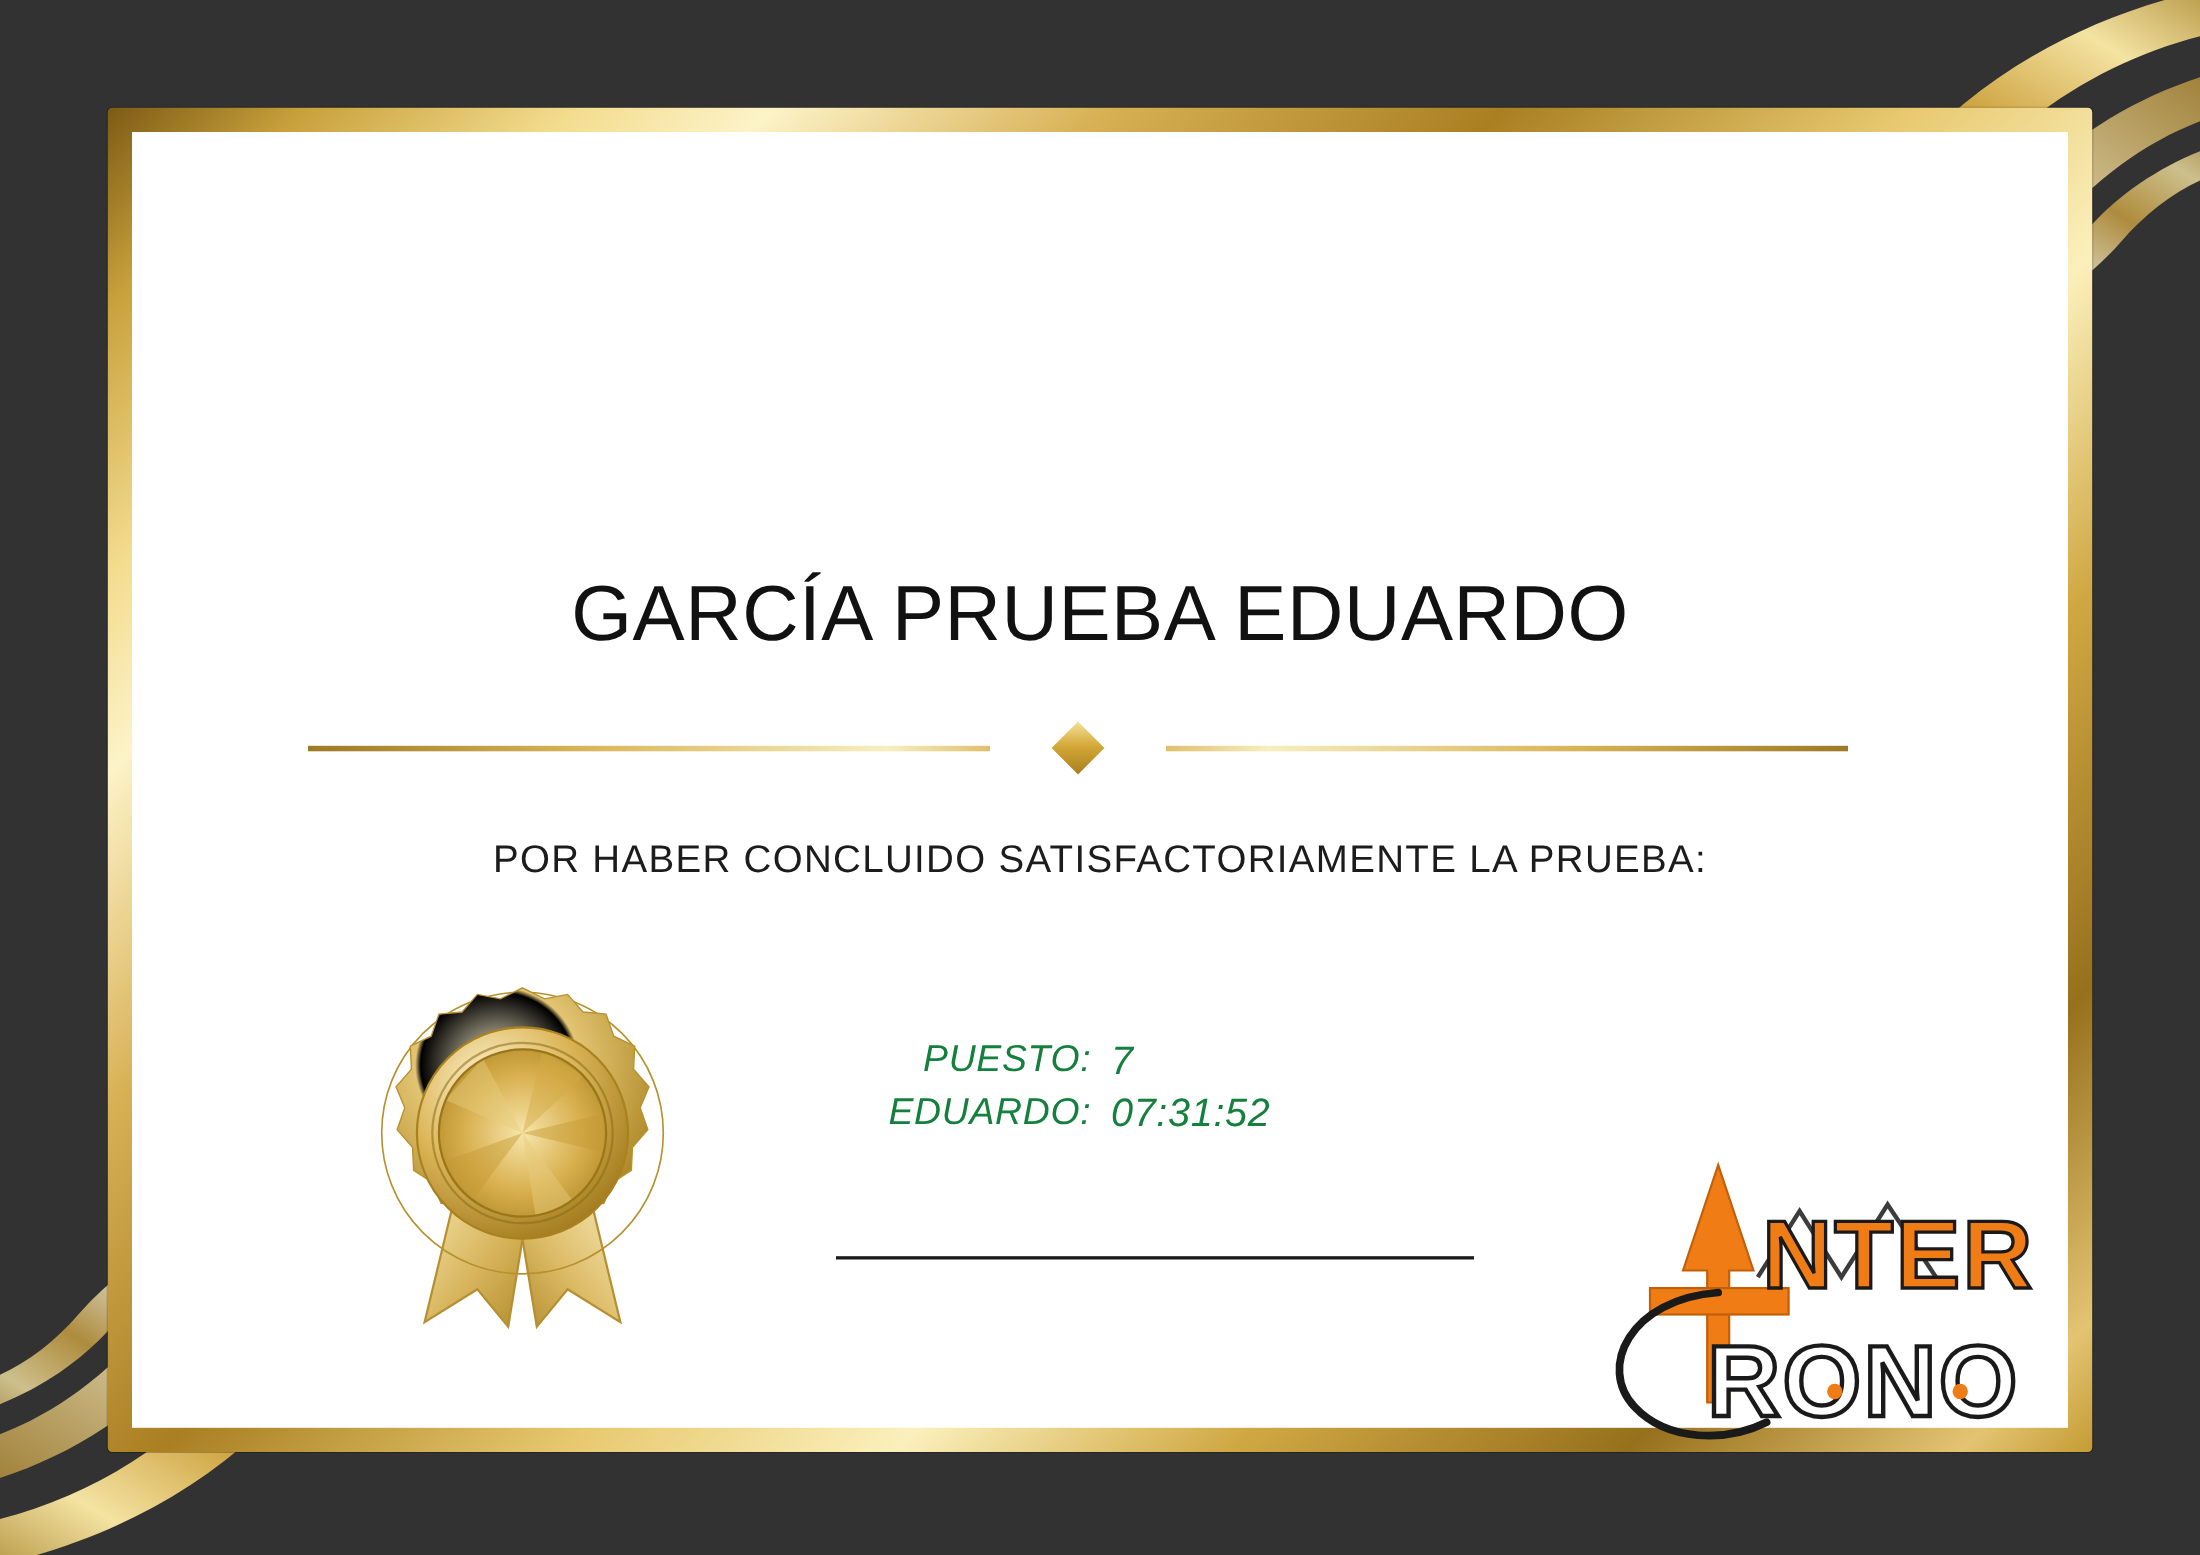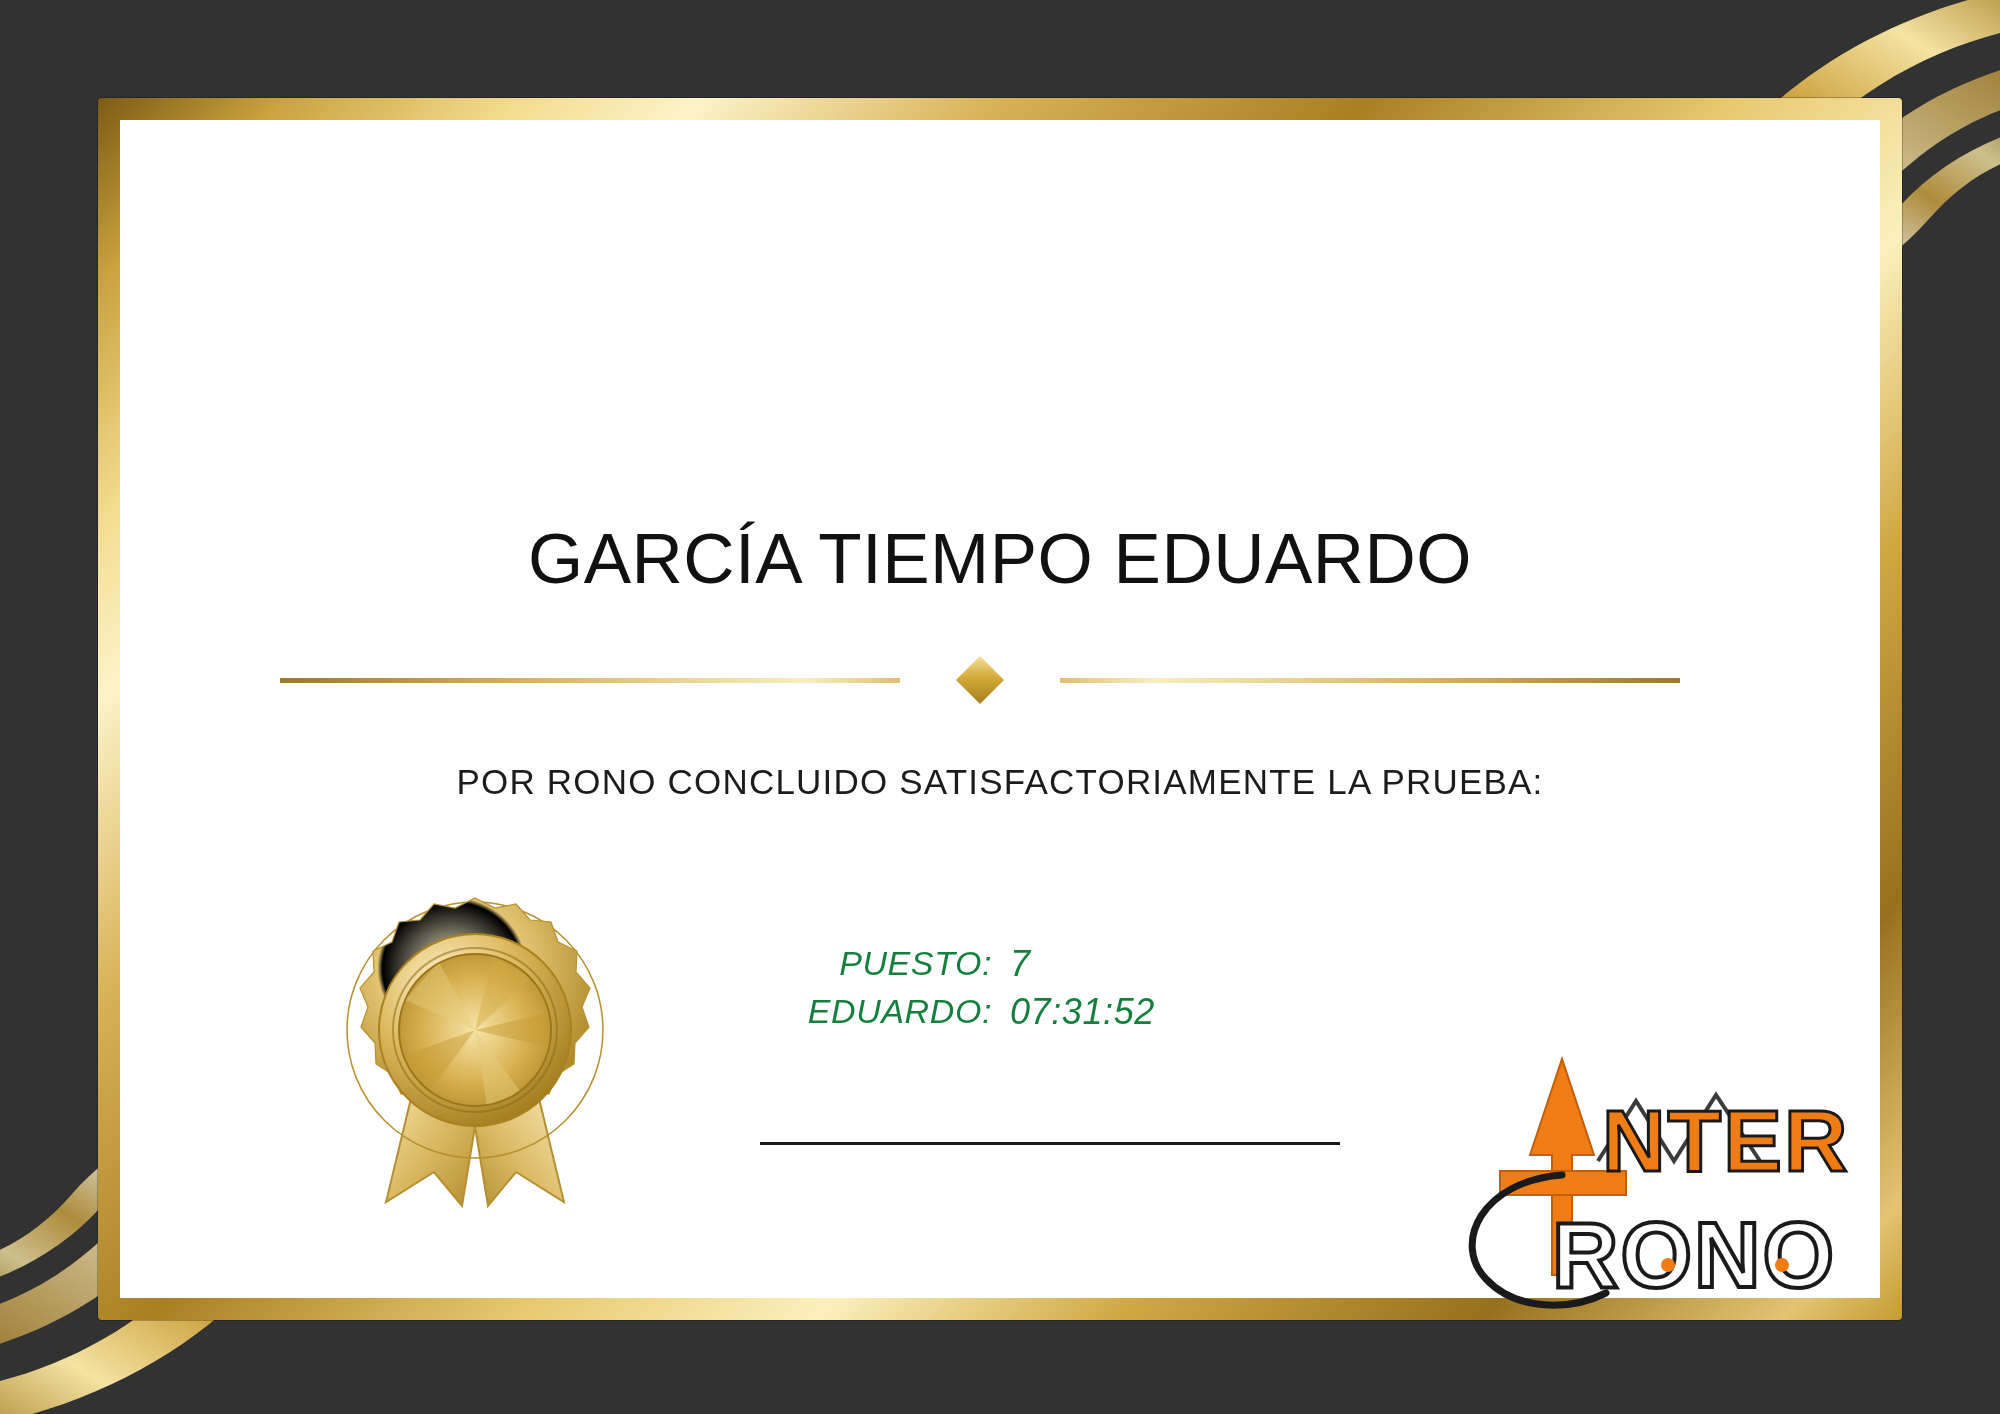--- a/index.html
+++ b/index.html
@@ -222,29 +222,29 @@
     <path d="M0,560 L0,260 C140,230 310,310 400,430 C460,510 530,550 620,560 Z" fill="#333232"></path>
     <path d="M0,538 C130,524 250,464 328,374 C388,304 462,260 552,248 L552,200 C438,212 348,264 280,346 C208,434 108,486 0,498 Z" fill="url(#gBL)"></path>
     <path d="M0,464 C90,450 174,404 232,336 C284,274 352,234 430,220 L430,178 C336,192 258,238 198,308 C140,376 74,414 0,426 Z" fill="url(#gBL2)" opacity="0.92"></path>
     <path d="M0,400 C64,388 120,358 160,314 C196,274 246,248 302,238 L302,210 C234,220 176,250 132,300 C94,344 50,366 0,374 Z" fill="url(#gBL)" opacity="0.8"></path>
   </svg>
 
   <div class="gold-frame">
     <div class="paper">
 
 
-      <div class="recipient">GARCÍA TIEMPO EDUARDO</div>
+      <div class="recipient">GARCÍA PRUEBA EDUARDO</div>
 
       <div class="divider">
         <div class="bar left"></div>
         <div class="diamond"></div>
         <div class="bar right"></div>
       </div>
 
-      <div class="subtitle">POR RONO CONCLUIDO SATISFACTORIAMENTE LA PRUEBA:</div>
+      <div class="subtitle">POR HABER CONCLUIDO SATISFACTORIAMENTE LA PRUEBA:</div>
 
       <div class="results">
         <div class="result-row">
           <span class="result-label">PUESTO:</span>
           <span class="result-value">7</span>
         </div>
         <div class="result-row">
           <span class="result-label">EDUARDO:</span>
           <span class="result-value">07:31:52</span>
         </div>

